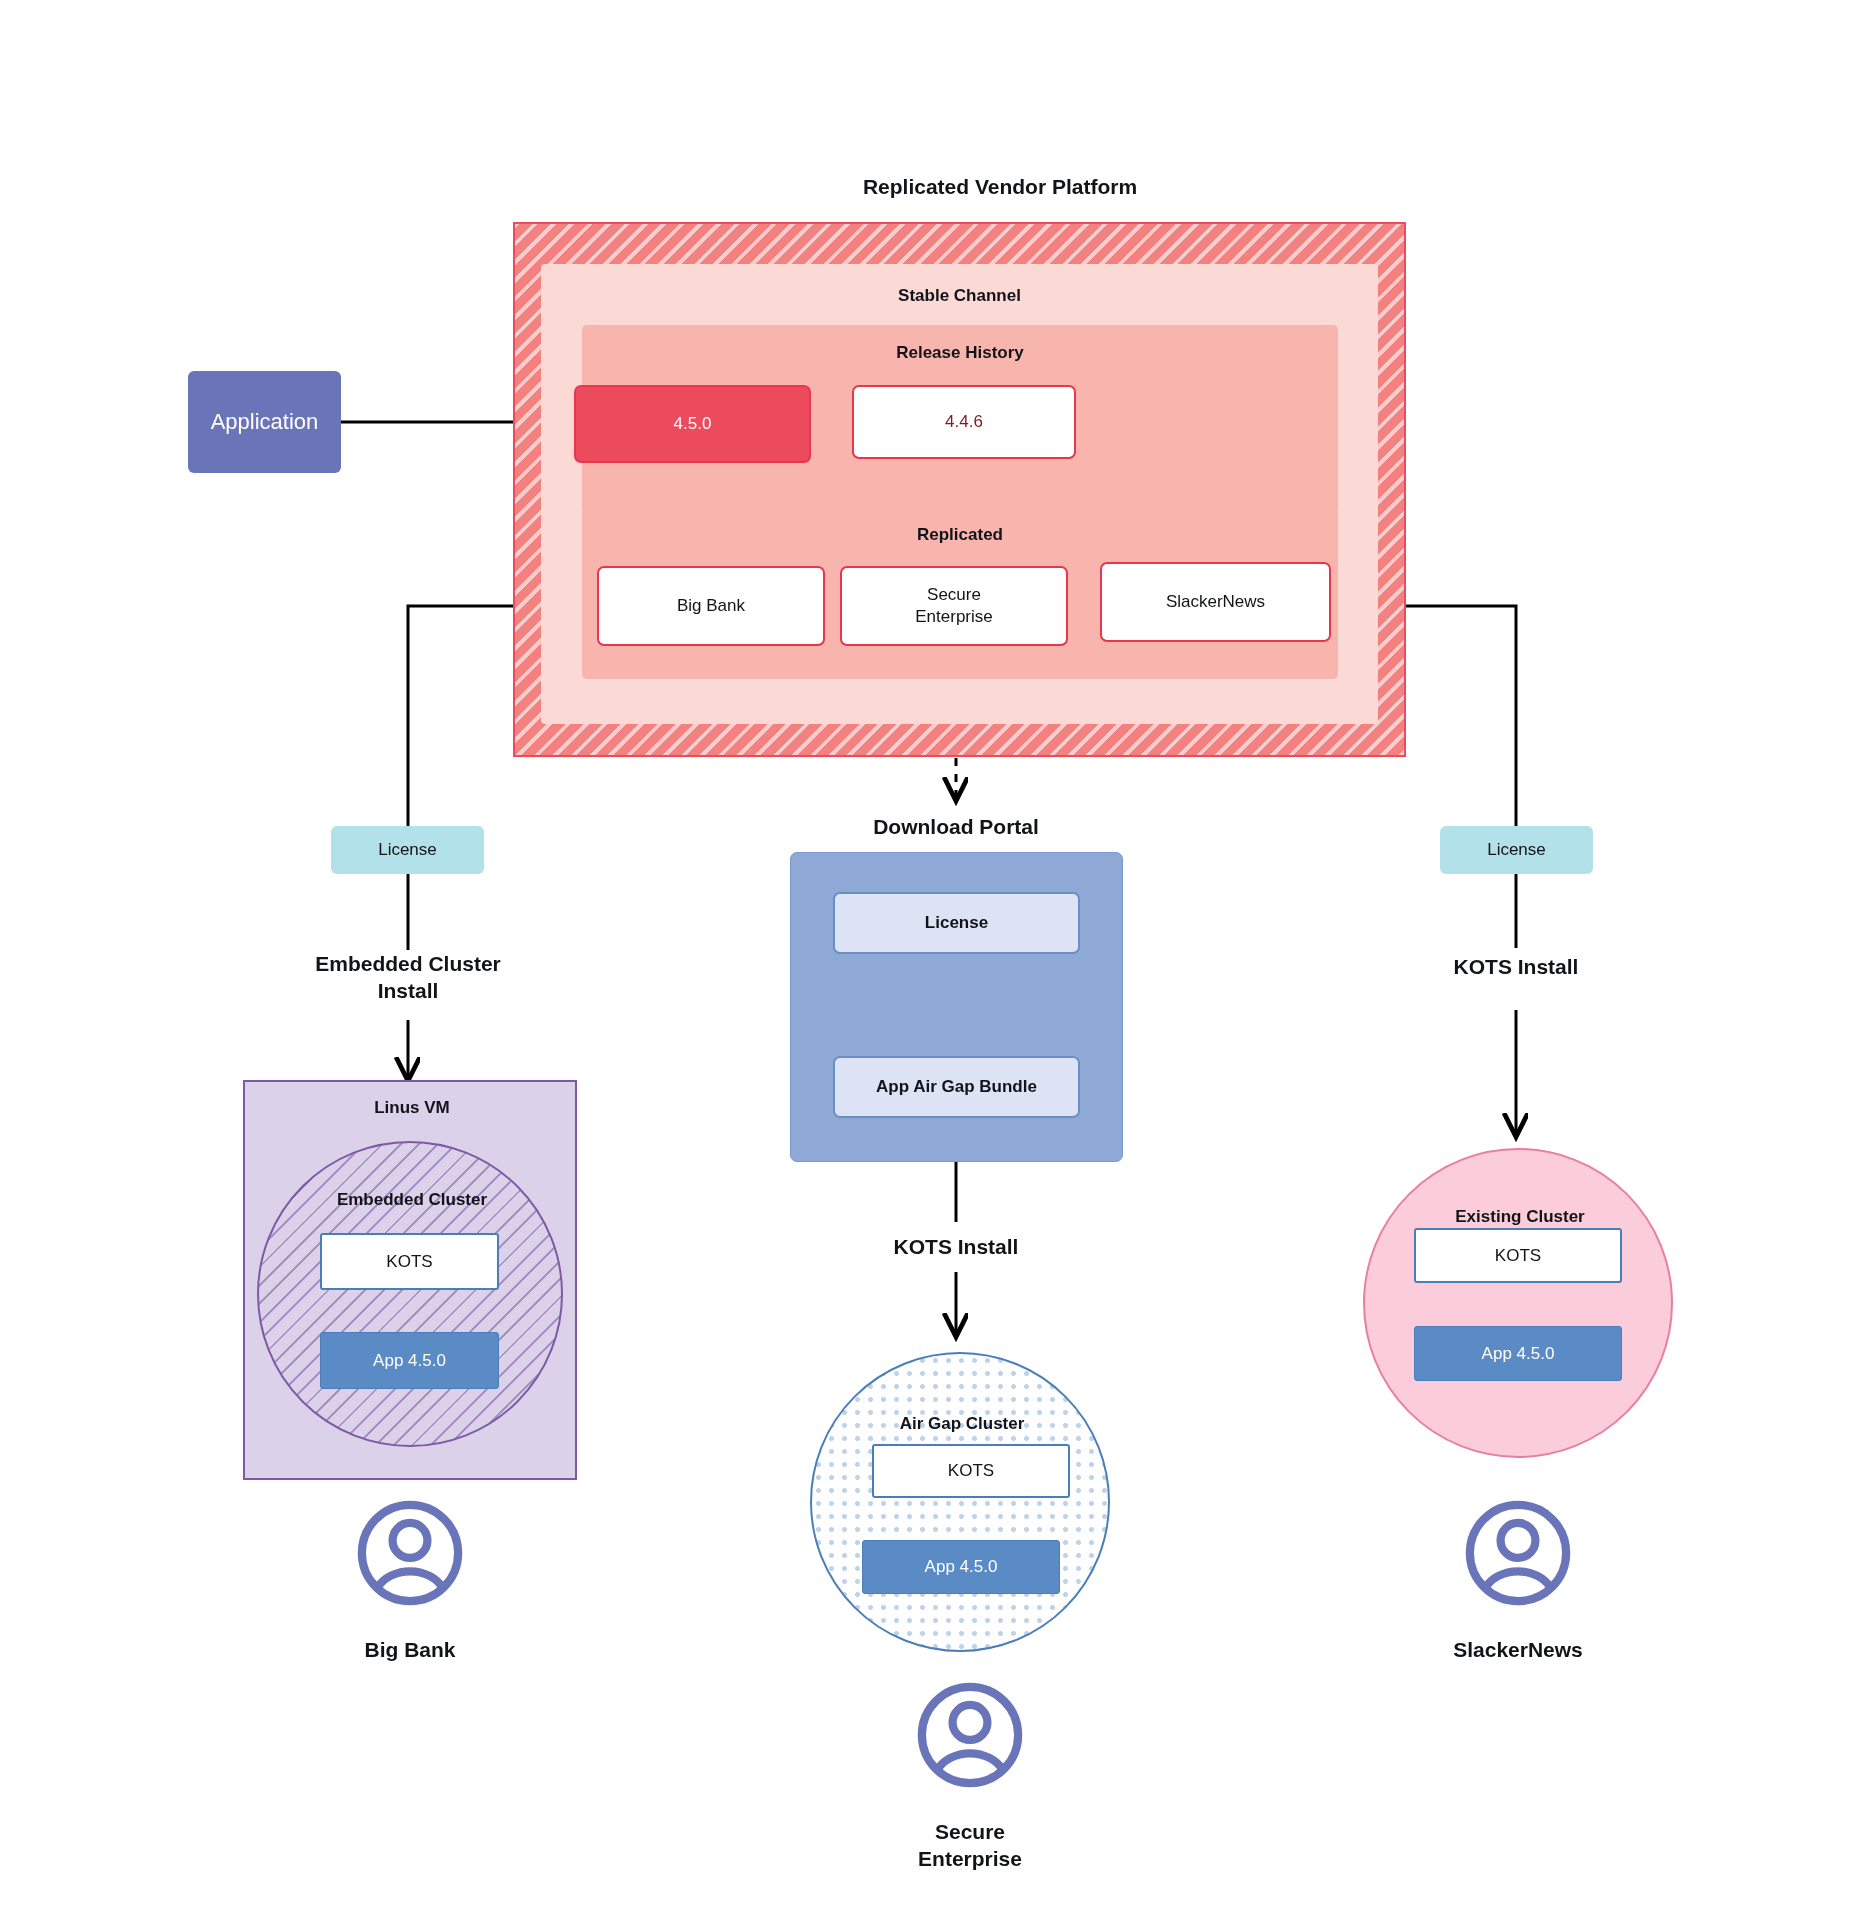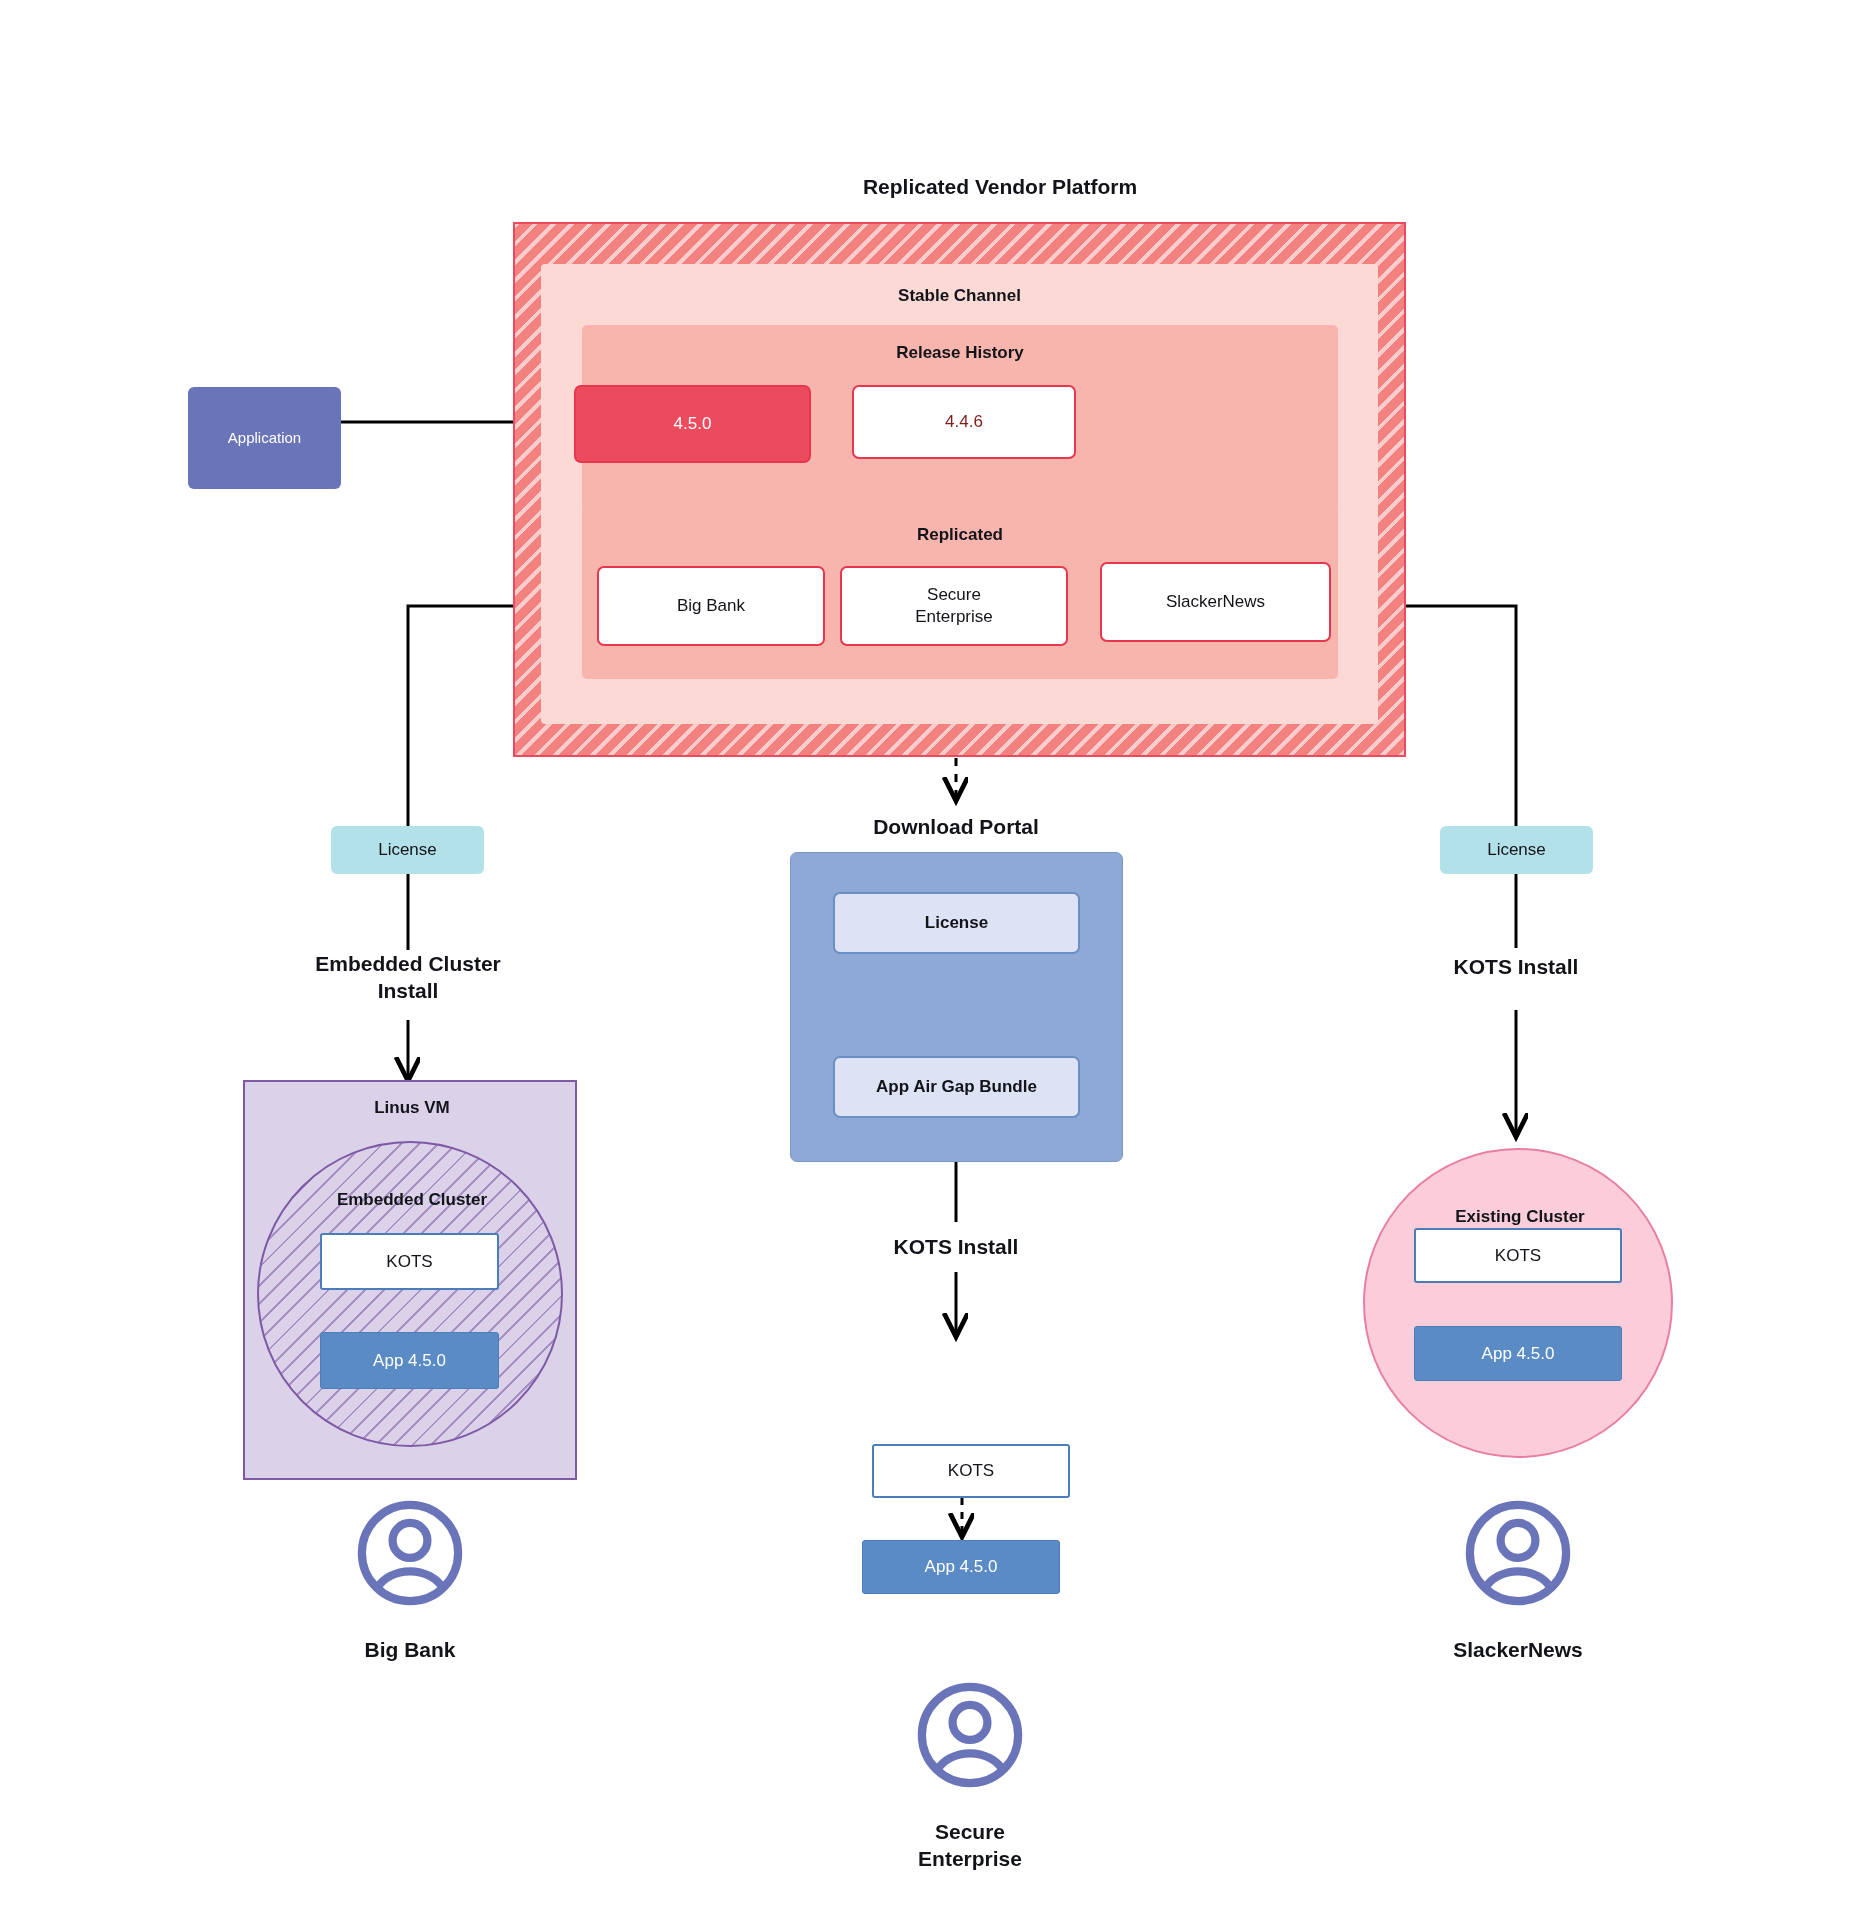--- a/index.html
+++ b/index.html
@@ -78,22 +78,21 @@
     border-radius: 7px;
     font-size: 17px;
     color: #12141a;
   }
 
   
   #application-box {
     background: #6a74b8;
     border-radius: 6px;
     color: #ffffff;
-    font-size: 15px;
-    margin-top: 16px;
+    font-size: 22px;
   }
 
   
   .license-chip {
     background: #b3e1ea;
     border-radius: 6px;
     font-size: 17px;
     color: #12141a;
   }
 
@@ -276,20 +275,23 @@
   </div>
 
   <div class="abs lbl" id="download-portal-title" style="left:806px; top:812px; width:300px; height:30px;">Download  Portal</div>
 
   <div class="abs" id="download-portal" style="left:790px; top:852px; width:333px; height:310px;"></div>
   <div class="abs lbl portal-item" style="left:833px; top:892px; width:247px; height:62px;">License</div>
   <div class="abs lbl portal-item" style="left:833px; top:1056px; width:247px; height:62px;">App Air Gap Bundle</div>
 
   <div class="abs lbl flow-label" style="left:826px; top:1232px; width:260px; height:30px;">KOTS Install</div>
 
+  <div class="abs" id="airgap-cluster" style="left:810px; top:1352px; width:300px; height:300px;">
+    <div class="abs lbl cluster-title" style="left:0px; top:58px; width:300px; height:24px;">Air Gap Cluster</div>
+  </div>
   <div class="abs lbl kots-box" style="left:872px; top:1444px; width:198px; height:54px;">KOTS</div>
   <div class="abs lbl app-box" style="left:862px; top:1540px; width:198px; height:54px;">App 4.5.0</div>
 
   <div class="abs" style="left:880px; top:1680px; width:180px; height:250px;">
     <svg width="110" height="110" viewBox="0 0 48 48" style="display:block;margin:0 auto;">
       <circle cx="24" cy="24" r="21" fill="none" stroke="#6a74b8" stroke-width="3.6"></circle>
       <circle cx="24" cy="18.5" r="7.6" fill="none" stroke="#6a74b8" stroke-width="3.6"></circle>
       <path d="M9.5,39.5 A16.2,13.6 0 0 1 38.5,39.5" fill="none" stroke="#6a74b8" stroke-width="3.6"></path>
     </svg>
     <div class="persona-name" style="margin-top:28px;">Secure

